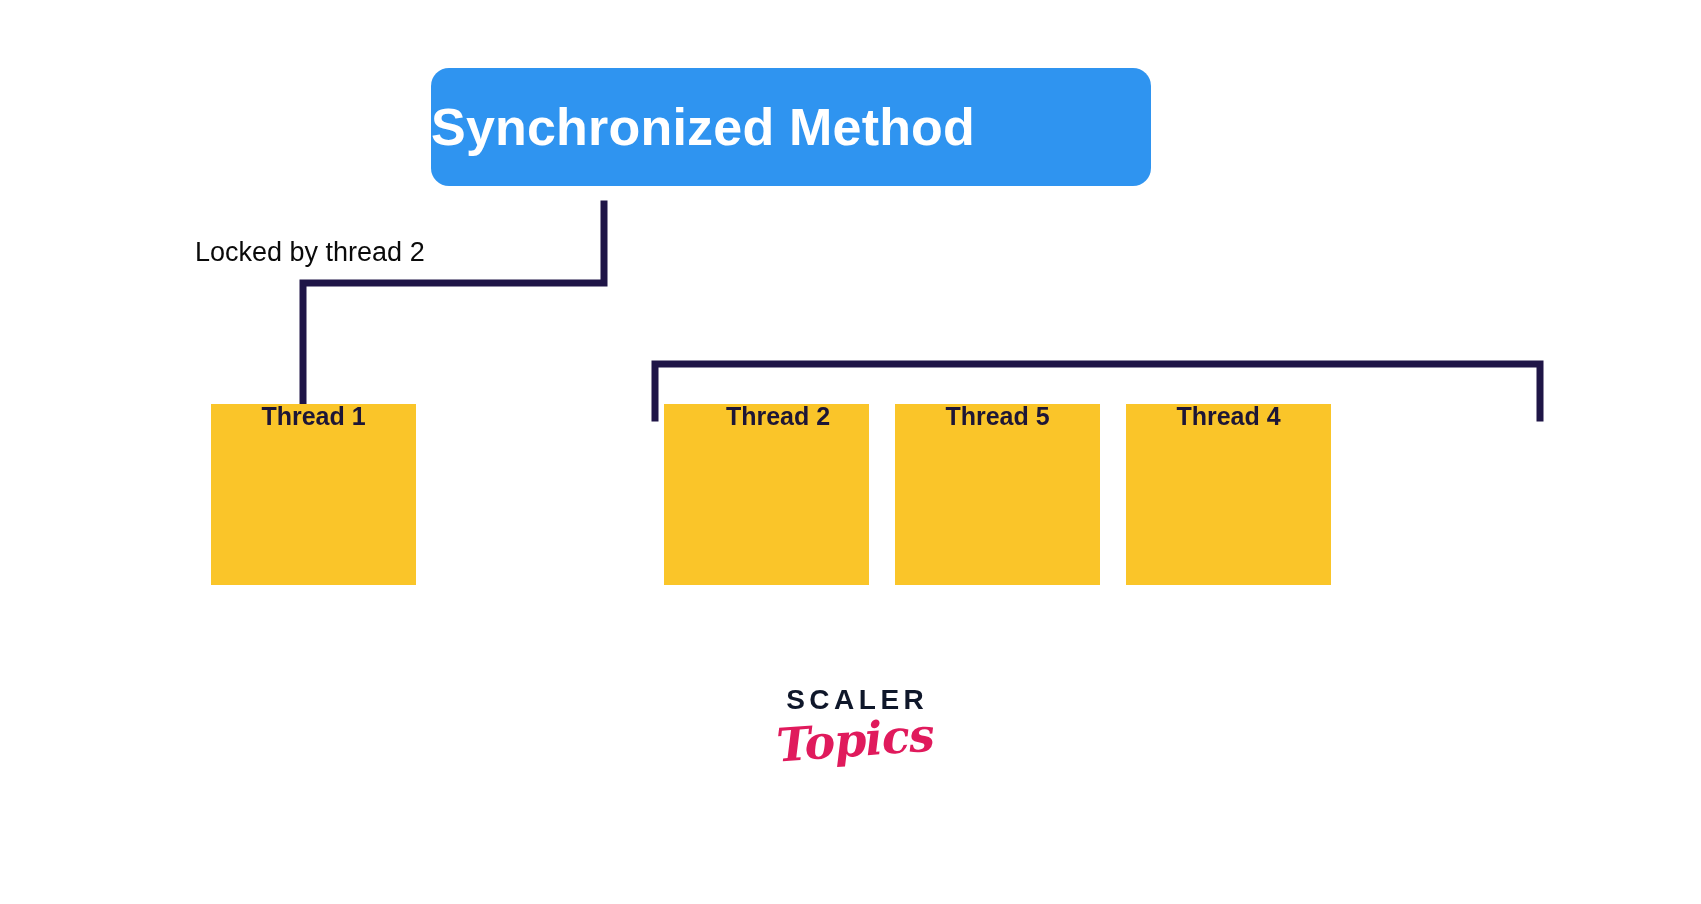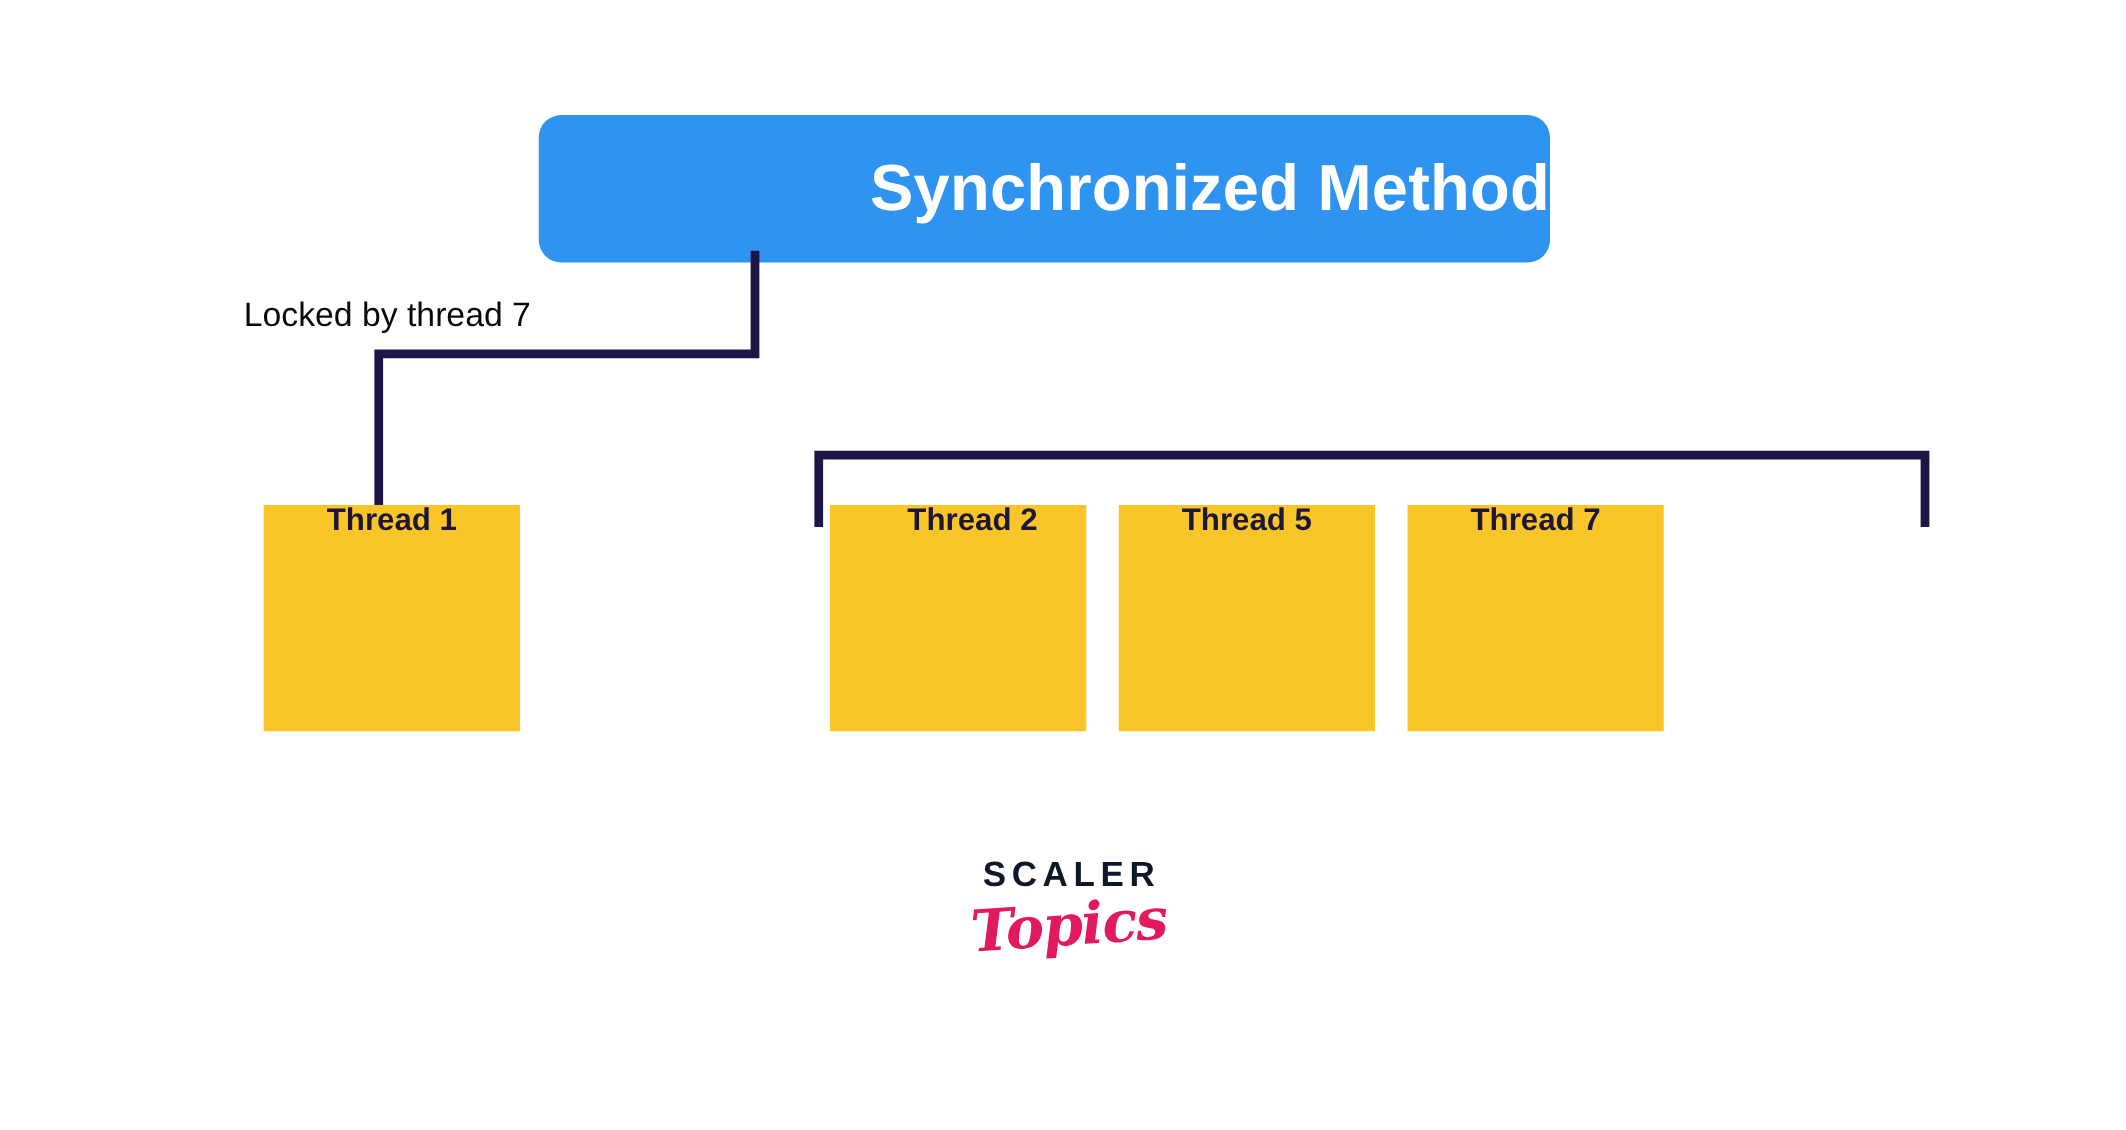--- a/index.html
+++ b/index.html
@@ -17,28 +17,28 @@
     width: 1701px;
     height: 904px;
     background: #ffffff;
     overflow: hidden;
   }
 
   
   .title-box {
     position: absolute;
     left: 431px;
-    top: 92px;
-    width: 809px;
+    top: 68px;
+    width: 720px;
     height: 118px;
     background: #2f94f0;
     border-radius: 18px;
     display: flex;
     align-items: center;
-    justify-content: flex-end;
+    justify-content: flex-start;
     box-sizing: border-box;
   }
   .title-box .title-text {
     color: #ffffff;
     font-size: 52px;
     font-weight: bold;
     letter-spacing: 0.2px;
     line-height: 1;
     white-space: nowrap;
   }
@@ -136,34 +136,34 @@
     <span class="title-text">Synchronized Method</span>
   </div>
 
   <svg class="connectors" viewBox="0 0 1701 904" xmlns="http://www.w3.org/2000/svg">
 
     <polyline points="604,204 604,283 303,283 303,404" fill="none" stroke="#1f1547" stroke-width="7" stroke-linecap="square" stroke-linejoin="miter"></polyline>
 
     <polyline points="655,418 655,364 1540,364 1540,418" fill="none" stroke="#1f1547" stroke-width="7" stroke-linecap="square" stroke-linejoin="miter"></polyline>
   </svg>
 
-  <div class="annotation locked-label">Locked by thread 7</div>
+  <div class="annotation locked-label">Locked by thread 2</div>
 
 
   <div class="thread-box t1">
     <span class="thread-label">Thread 1</span>
   </div>
   <div class="thread-box t2">
     <span class="thread-label">Thread 2</span>
   </div>
   <div class="thread-box t3">
     <span class="thread-label">Thread 5</span>
   </div>
   <div class="thread-box t4">
-    <span class="thread-label">Thread 7</span>
+    <span class="thread-label">Thread 4</span>
   </div>
 
   <div class="logo">
     <span class="logo-scaler">SCALER</span>
     <span class="logo-topics">Topics</span>
   </div>
 
 </div>
 
 </body></html>

